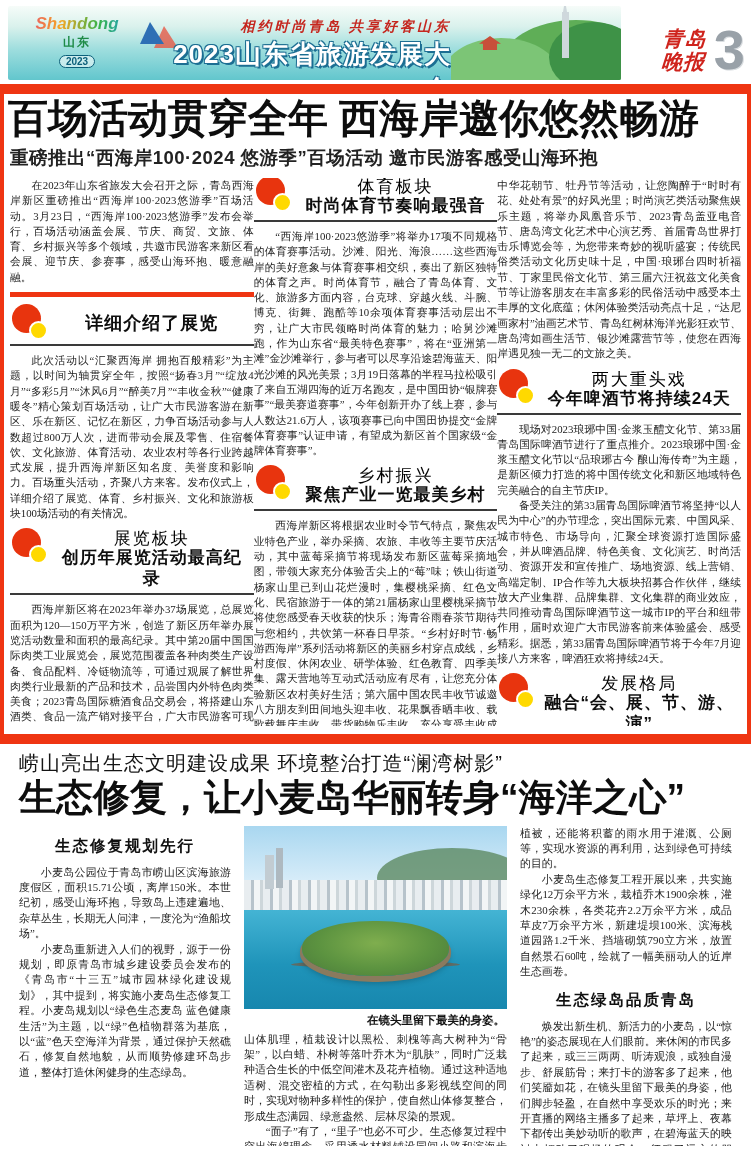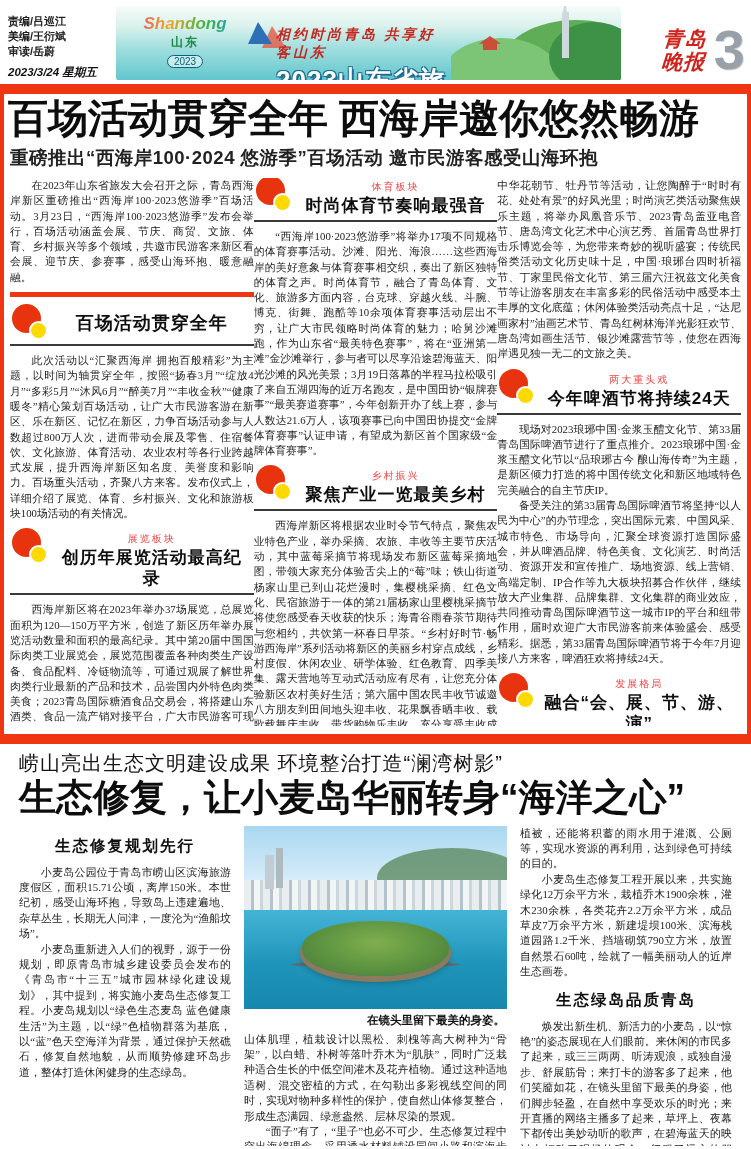--- a/index.html
+++ b/index.html
@@ -17,26 +17,26 @@
   .banner {
     position:relative; flex:1; overflow:hidden; border-radius:2px;
     background:linear-gradient(180deg,#f6fcf9 0%,#d9f1ec 28%,#9fdede 58%,#62c6cd 100%);
   }
   .banner-logo { position:absolute; left:14px; top:8px; width:110px; text-align:center;
     font-family:"Liberation Sans",sans-serif; }
   .logo-en { font-size:17px; font-weight:800; font-style:italic;
     background:linear-gradient(90deg,#e6437d 0%,#f5a623 35%,#37b34a 70%,#1d9cd8 100%);
     -webkit-background-clip:text; background-clip:text; color:transparent; }
   .logo-cn { font-size:12px; font-weight:700; color:#1d8a46; letter-spacing:2px; }
-  .logo-year { display:inline-block; margin-top:3px; font-size:10px; font-weight:400; color:#0b5f7a;
+  .logo-year { display:inline-block; margin-top:3px; font-size:10px; font-weight:700; color:#0b5f7a;
     border:1px solid #0b5f7a; border-radius:7px; padding:0 6px; background:rgba(255,255,255,.55); }
   .banner-boat { position:absolute; left:132px; top:16px; width:0; height:0;
     border-left:10px solid transparent; border-right:14px solid transparent; border-bottom:22px solid #2e6fb5;
     filter:drop-shadow(14px 4px 0 rgba(232,80,60,.75)); }
-  .banner-center { position:absolute; left:160px; right:170px; top:20px; text-align:left; }
+  .banner-center { position:absolute; left:160px; right:170px; top:12px; text-align:right; }
   .banner-slogan { font-size:14px; font-weight:800; font-style:italic; color:#c5271f; letter-spacing:3px; }
   .banner-title { margin-top:1px; font-family:"Liberation Sans",sans-serif; font-size:26px; font-weight:900;
     color:#fff; letter-spacing:1px;
     text-shadow:-1px -1px 0 #1c6e93,1px -1px 0 #1c6e93,-1px 1px 0 #1c6e93,2px 2px 0 #1c6e93; }
   .banner-hills { position:absolute; right:0; top:0; width:170px; height:100%; overflow:hidden; }
   .hill { position:absolute; border-radius:50%; }
   .hill1 { width:150px; height:90px; right:-30px; bottom:-30px; background:#5fae57; }
   .hill2 { width:120px; height:80px; right:60px; bottom:-38px; background:#7cc576; }
   .hill3 { width:90px; height:70px; right:-18px; bottom:-12px; background:#3e9247; }
   .tower { position:absolute; right:52px; top:6px; width:7px; height:46px; background:#cfd8dc; }
@@ -59,21 +59,21 @@
   .mcol { flex:1; overflow:hidden; }
   .body-p { font-size:10.8px; line-height:15.3px; text-align:justify; text-indent:2em; color:#1c1c1c; }
   .body-p.cont { text-indent:0; }
   .red-rule { height:5px; background:#ef3512; margin:7px 0 2px; }
   .sec-head { position:relative; margin:9px 0 7px; padding:0 4px 4px 44px; border-bottom:2.5px solid #3a3a3a;
     text-align:center; font-family:"Liberation Sans",sans-serif; }
   .bullet { position:absolute; left:2px; top:-2px; width:44px; height:42px; }
   .c-red { position:absolute; left:0; top:0; width:29px; height:29px; border-radius:50%; background:#e8340e; }
   .c-yellow { position:absolute; left:17px; top:17px; width:19px; height:19px; border-radius:50%;
     background:#ffd900; border:2px solid #fff; }
-  .sec-kicker { font-size:10px; color:#ef4444; letter-spacing:2px; line-height:17px; }
+  .sec-kicker { font-size:17px; color:#000000; letter-spacing:2px; line-height:17px; }
   .sec-title { font-size:17px; font-weight:800; color:#0e0e0e; letter-spacing:1px; line-height:21px; }
   .sec-title.single { font-size:18px; line-height:34px; }
   
   .bottom { padding:6px 19px 0; }
   .b-kicker { font-family:"Liberation Sans",sans-serif; font-size:20px; font-weight:500; color:#151515;
     letter-spacing:1px; }
   .b-headline { font-family:"Liberation Sans",sans-serif; font-size:37px; font-weight:900; color:#0d0d0d;
     line-height:1.15; letter-spacing:0; }
   .b-columns { display:flex; gap:13px; margin-top:6px; height:320px; overflow:hidden; }
   .bcol-side { width:212px; overflow:hidden; }
@@ -100,26 +100,20 @@
     background:#6f6250; opacity:.8; }
   .photo-caption { font-family:"Liberation Sans",sans-serif; font-size:11.5px; font-weight:800;
     text-align:right; margin:4px 2px 4px 0; color:#111; }
 </style>
 </head>
 <body>
 
 <div class="page">
 
   <div class="masthead">
-    <div class="credits-block">
-      <div class="credit-line">责编/吕巡江</div>
-      <div class="credit-line">美编/王衍斌</div>
-      <div class="credit-line">审读/岳蔚</div>
-      <div class="masthead-date">2023/3/24 星期五</div>
-    </div>
     <div class="banner">
       <div class="banner-logo">
         <div class="logo-en">Shandong</div>
         <div class="logo-cn">山东</div>
         <span class="logo-year">2023</span>
       </div>
       <div class="banner-boat"></div>
       <div class="banner-center">
         <div class="banner-slogan">相约时尚青岛  共享好客山东</div>
         <div class="banner-title">2023山东省旅游发展大会</div>
@@ -147,21 +141,21 @@
 
       <div class="mcol">
         <p class="body-p">在2023年山东省旅发大会召开之际，青岛西海岸新区重磅推出“西海岸100·2023悠游季”百场活动。3月23日，“西海岸100·2023悠游季”发布会举行，百场活动涵盖会展、节庆、商贸、文旅、体育、乡村振兴等多个领域，共邀市民游客来新区看会展、迎节庆、参赛事，感受山海环抱、暖意融融。</p>
         <div class="red-rule"></div>
 
         <div class="sec-head">
           <div class="bullet">
             <div class="c-red"></div>
               <div class="c-yellow"></div>
           </div>
-          <div class="sec-title single">百场活动贯穿全年</div>
+          <div class="sec-title single">详细介绍了展览</div>
         </div>
         <p class="body-p">此次活动以“汇聚西海岸 拥抱百般精彩”为主题，以时间为轴贯穿全年，按照“扬春3月”“绽放4月”“多彩5月”“沐风6月”“醉美7月”“丰收金秋”“健康暖冬”精心策划百场活动，让广大市民游客游在新区、乐在新区、记忆在新区，力争百场活动参与人数超过800万人次，进而带动会展及零售、住宿餐饮、文化旅游、体育活动、农业农村等各行业跨越式发展，提升西海岸新区知名度、美誉度和影响力。百场重头活动，齐聚八方来客。发布仪式上，详细介绍了展览、体育、乡村振兴、文化和旅游板块100场活动的有关情况。</p>
 
         <div class="sec-head">
           <div class="bullet">
             <div class="c-red"></div>
               <div class="c-yellow"></div>
           </div>
           <div class="sec-kicker">展览板块</div>
           <div class="sec-title">创历年展览活动最高纪录</div>

